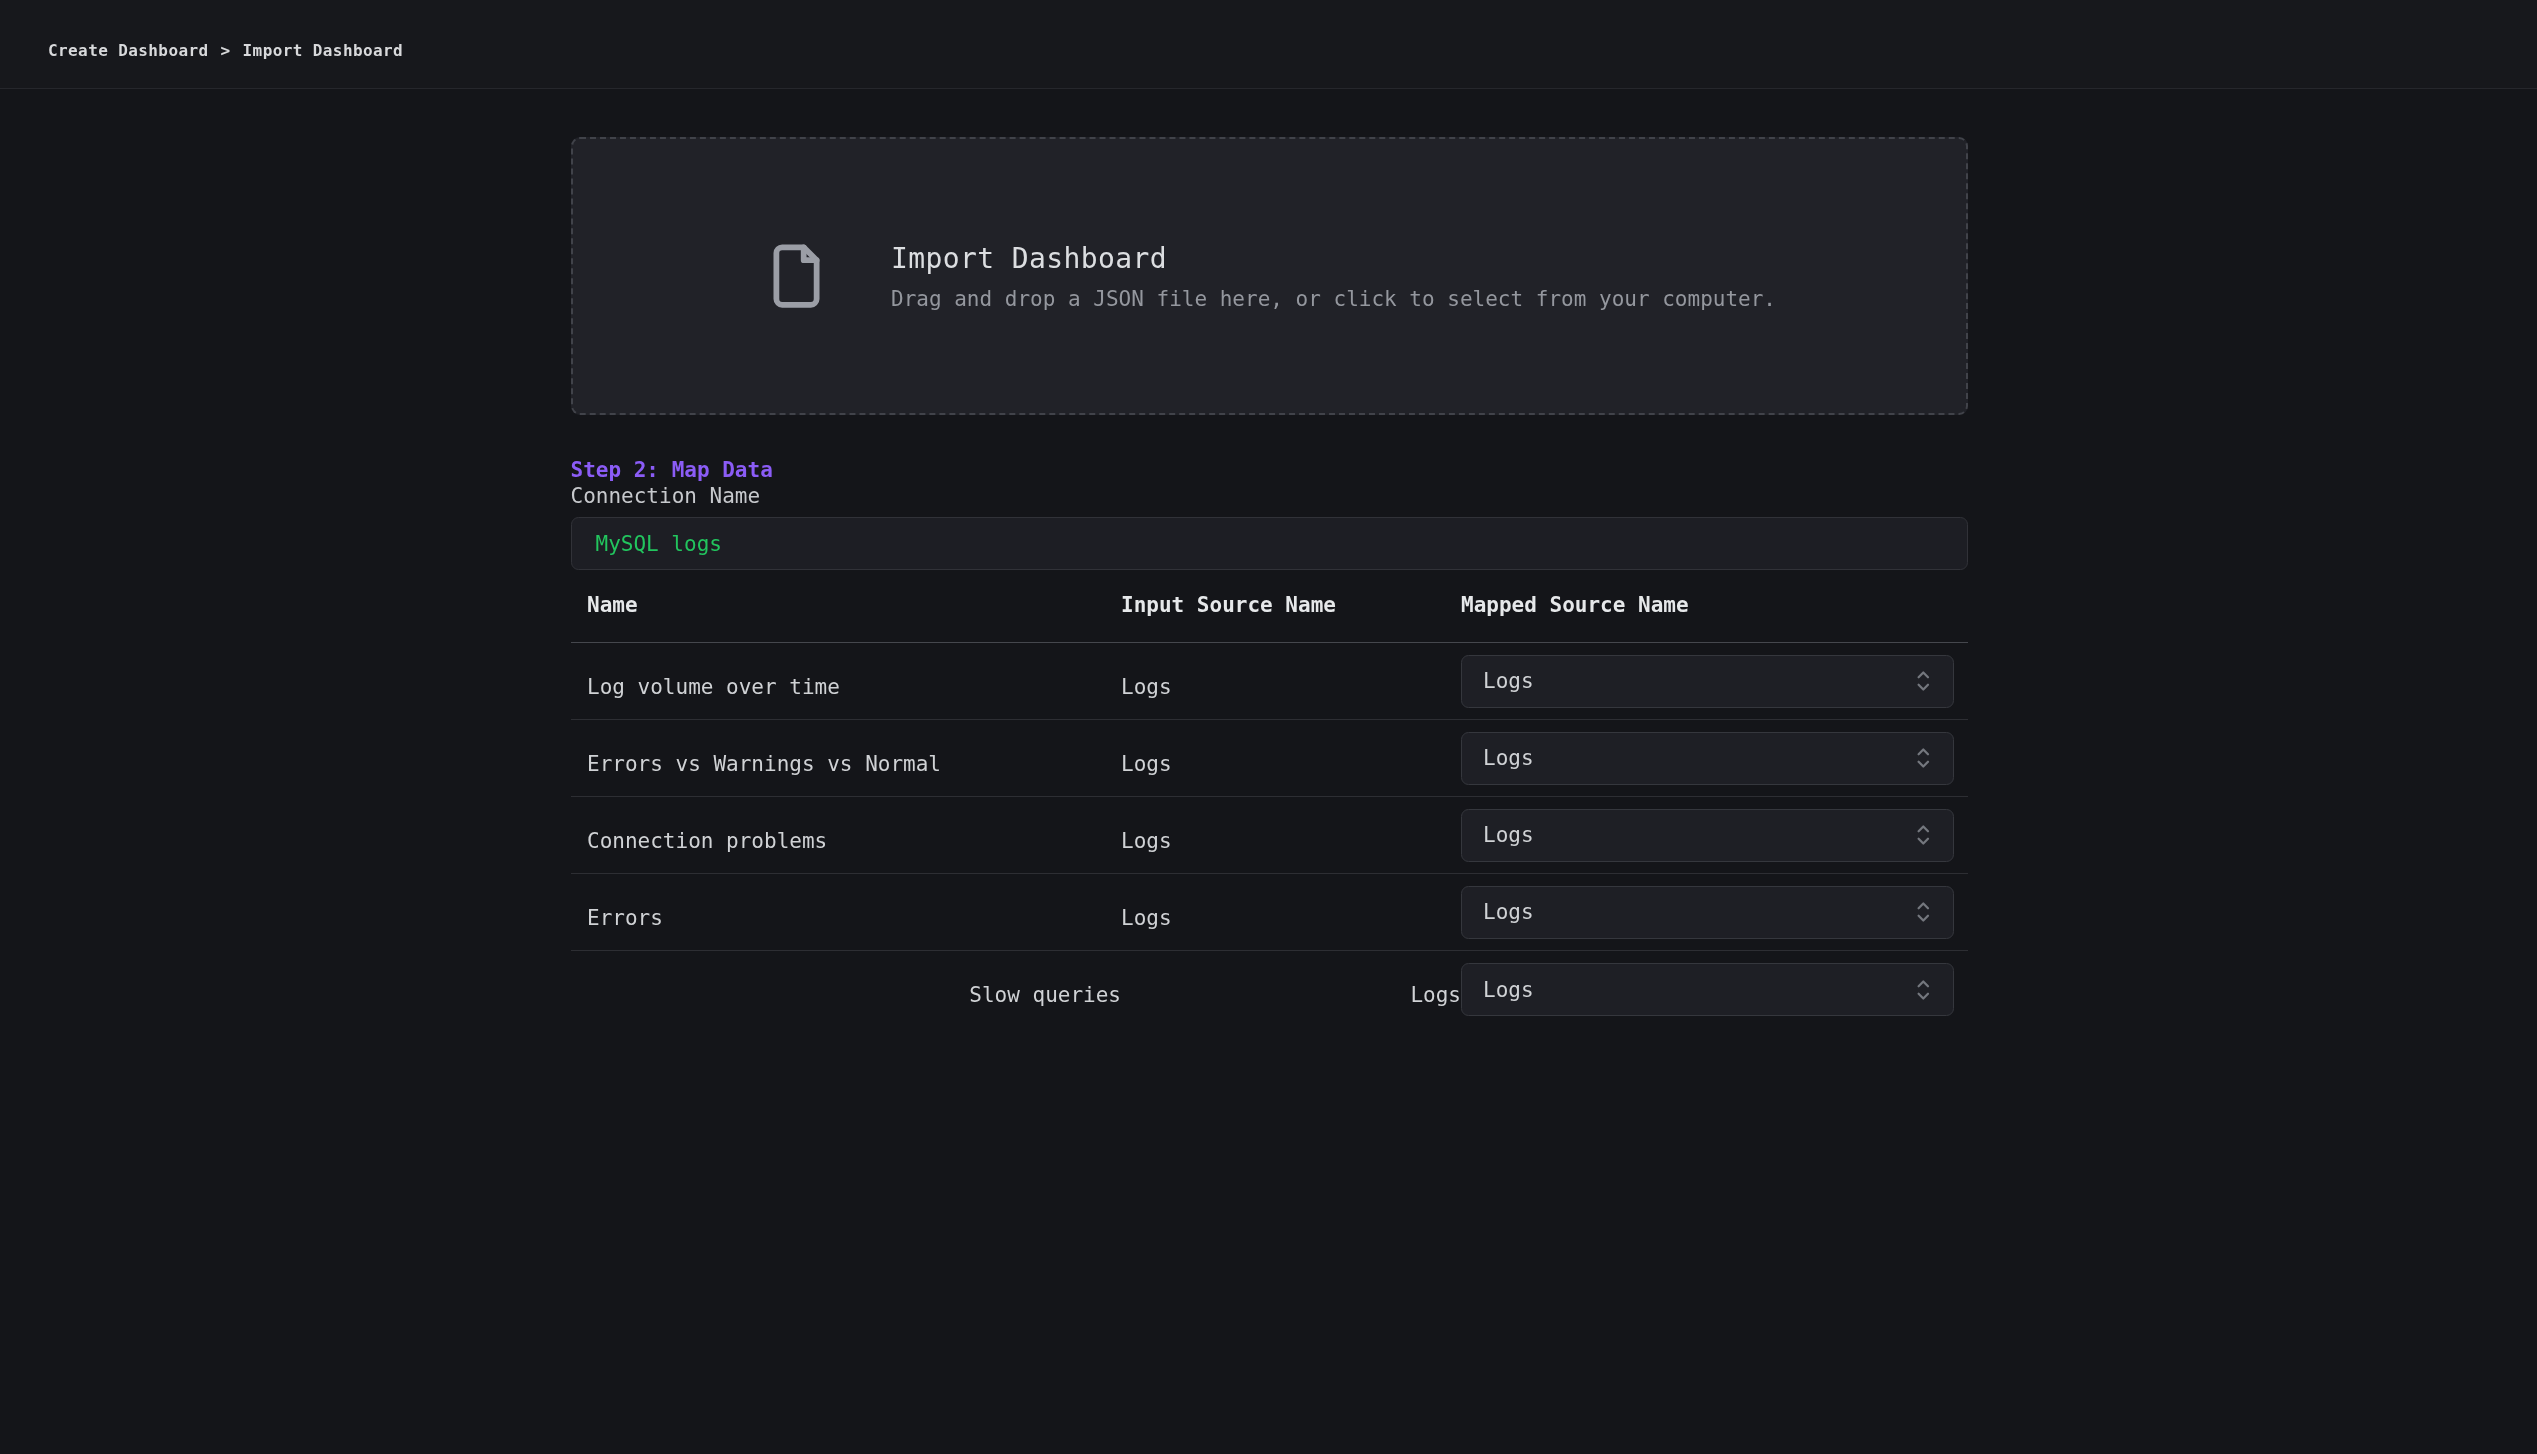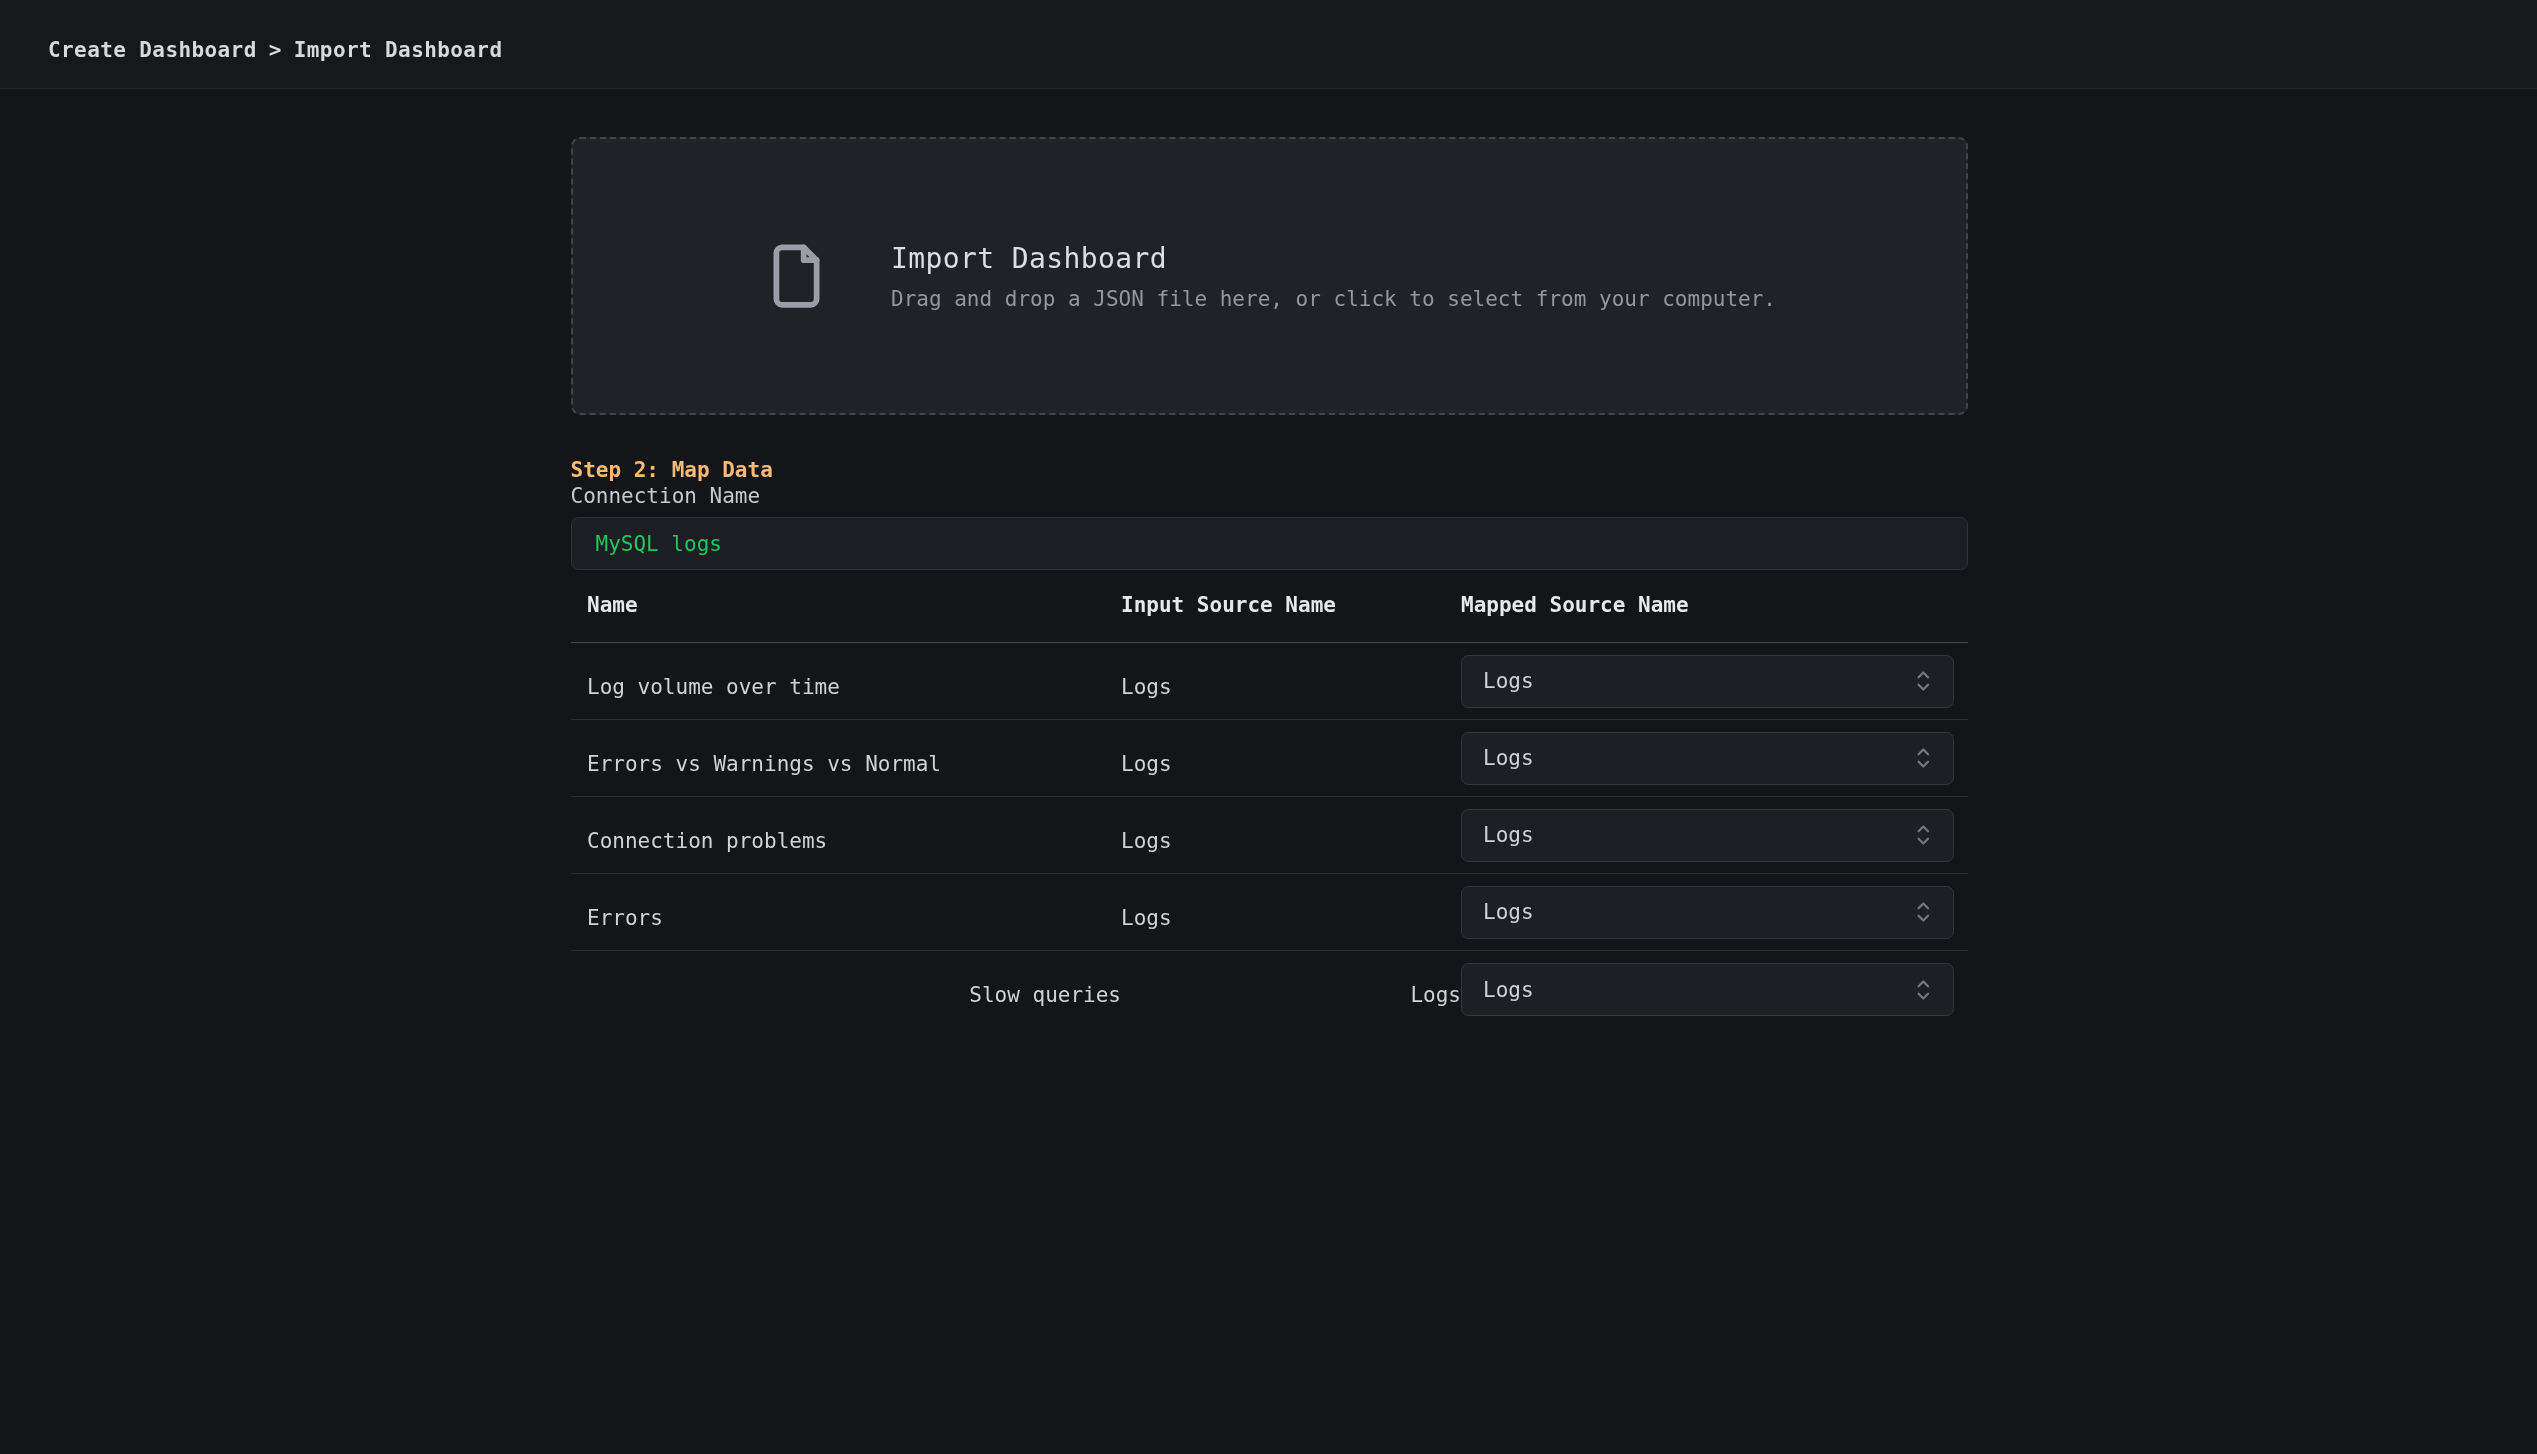--- a/index.html
+++ b/index.html
@@ -12,21 +12,21 @@
 
   
   .topbar {
     height: 89px;
     background: #17181c;
     border-bottom: 1.5px solid #26272c;
     display: flex;
     align-items: center;
     padding-left: 48px;
   }
-  .breadcrumb { font-size: 21px; font-weight: 700; color: #d8d9db; letter-spacing: 0.4px; margin-top: 12px; }
+  .breadcrumb { font-size: 16px; font-weight: 700; color: #d8d9db; letter-spacing: 0.4px; margin-top: 12px; }
   .breadcrumb .sep { margin: 0 12px; color: #d8d9db; font-weight: 700; }
 
   
   .content {
     width: 1397px;
     margin: 48px auto 0;
   }
 
   
   .dropzone {
@@ -43,21 +43,21 @@
   .dz-icon { flex: 0 0 auto; color: #9b9ea6; display: block; }
   .dz-text { display: flex; flex-direction: column; }
   .dz-title { font-size: 28px; color: #dcdee1; letter-spacing: 0.4px; }
   .dz-sub { font-size: 21px; color: #94979e; margin-top: 12px; }
 
   
   .step-heading {
     margin-top: 42px;
     font-size: 21px;
     font-weight: 700;
-    color: #fdba74;
+    color: #8b5cf6;
     line-height: 27px;
   }
   .field-label {
     margin-top: 18px;
     font-size: 21px;
     color: #c7c9cd;
     line-height: 25.6px;
   }
   .name-input {
     margin-top: 7.5px;

